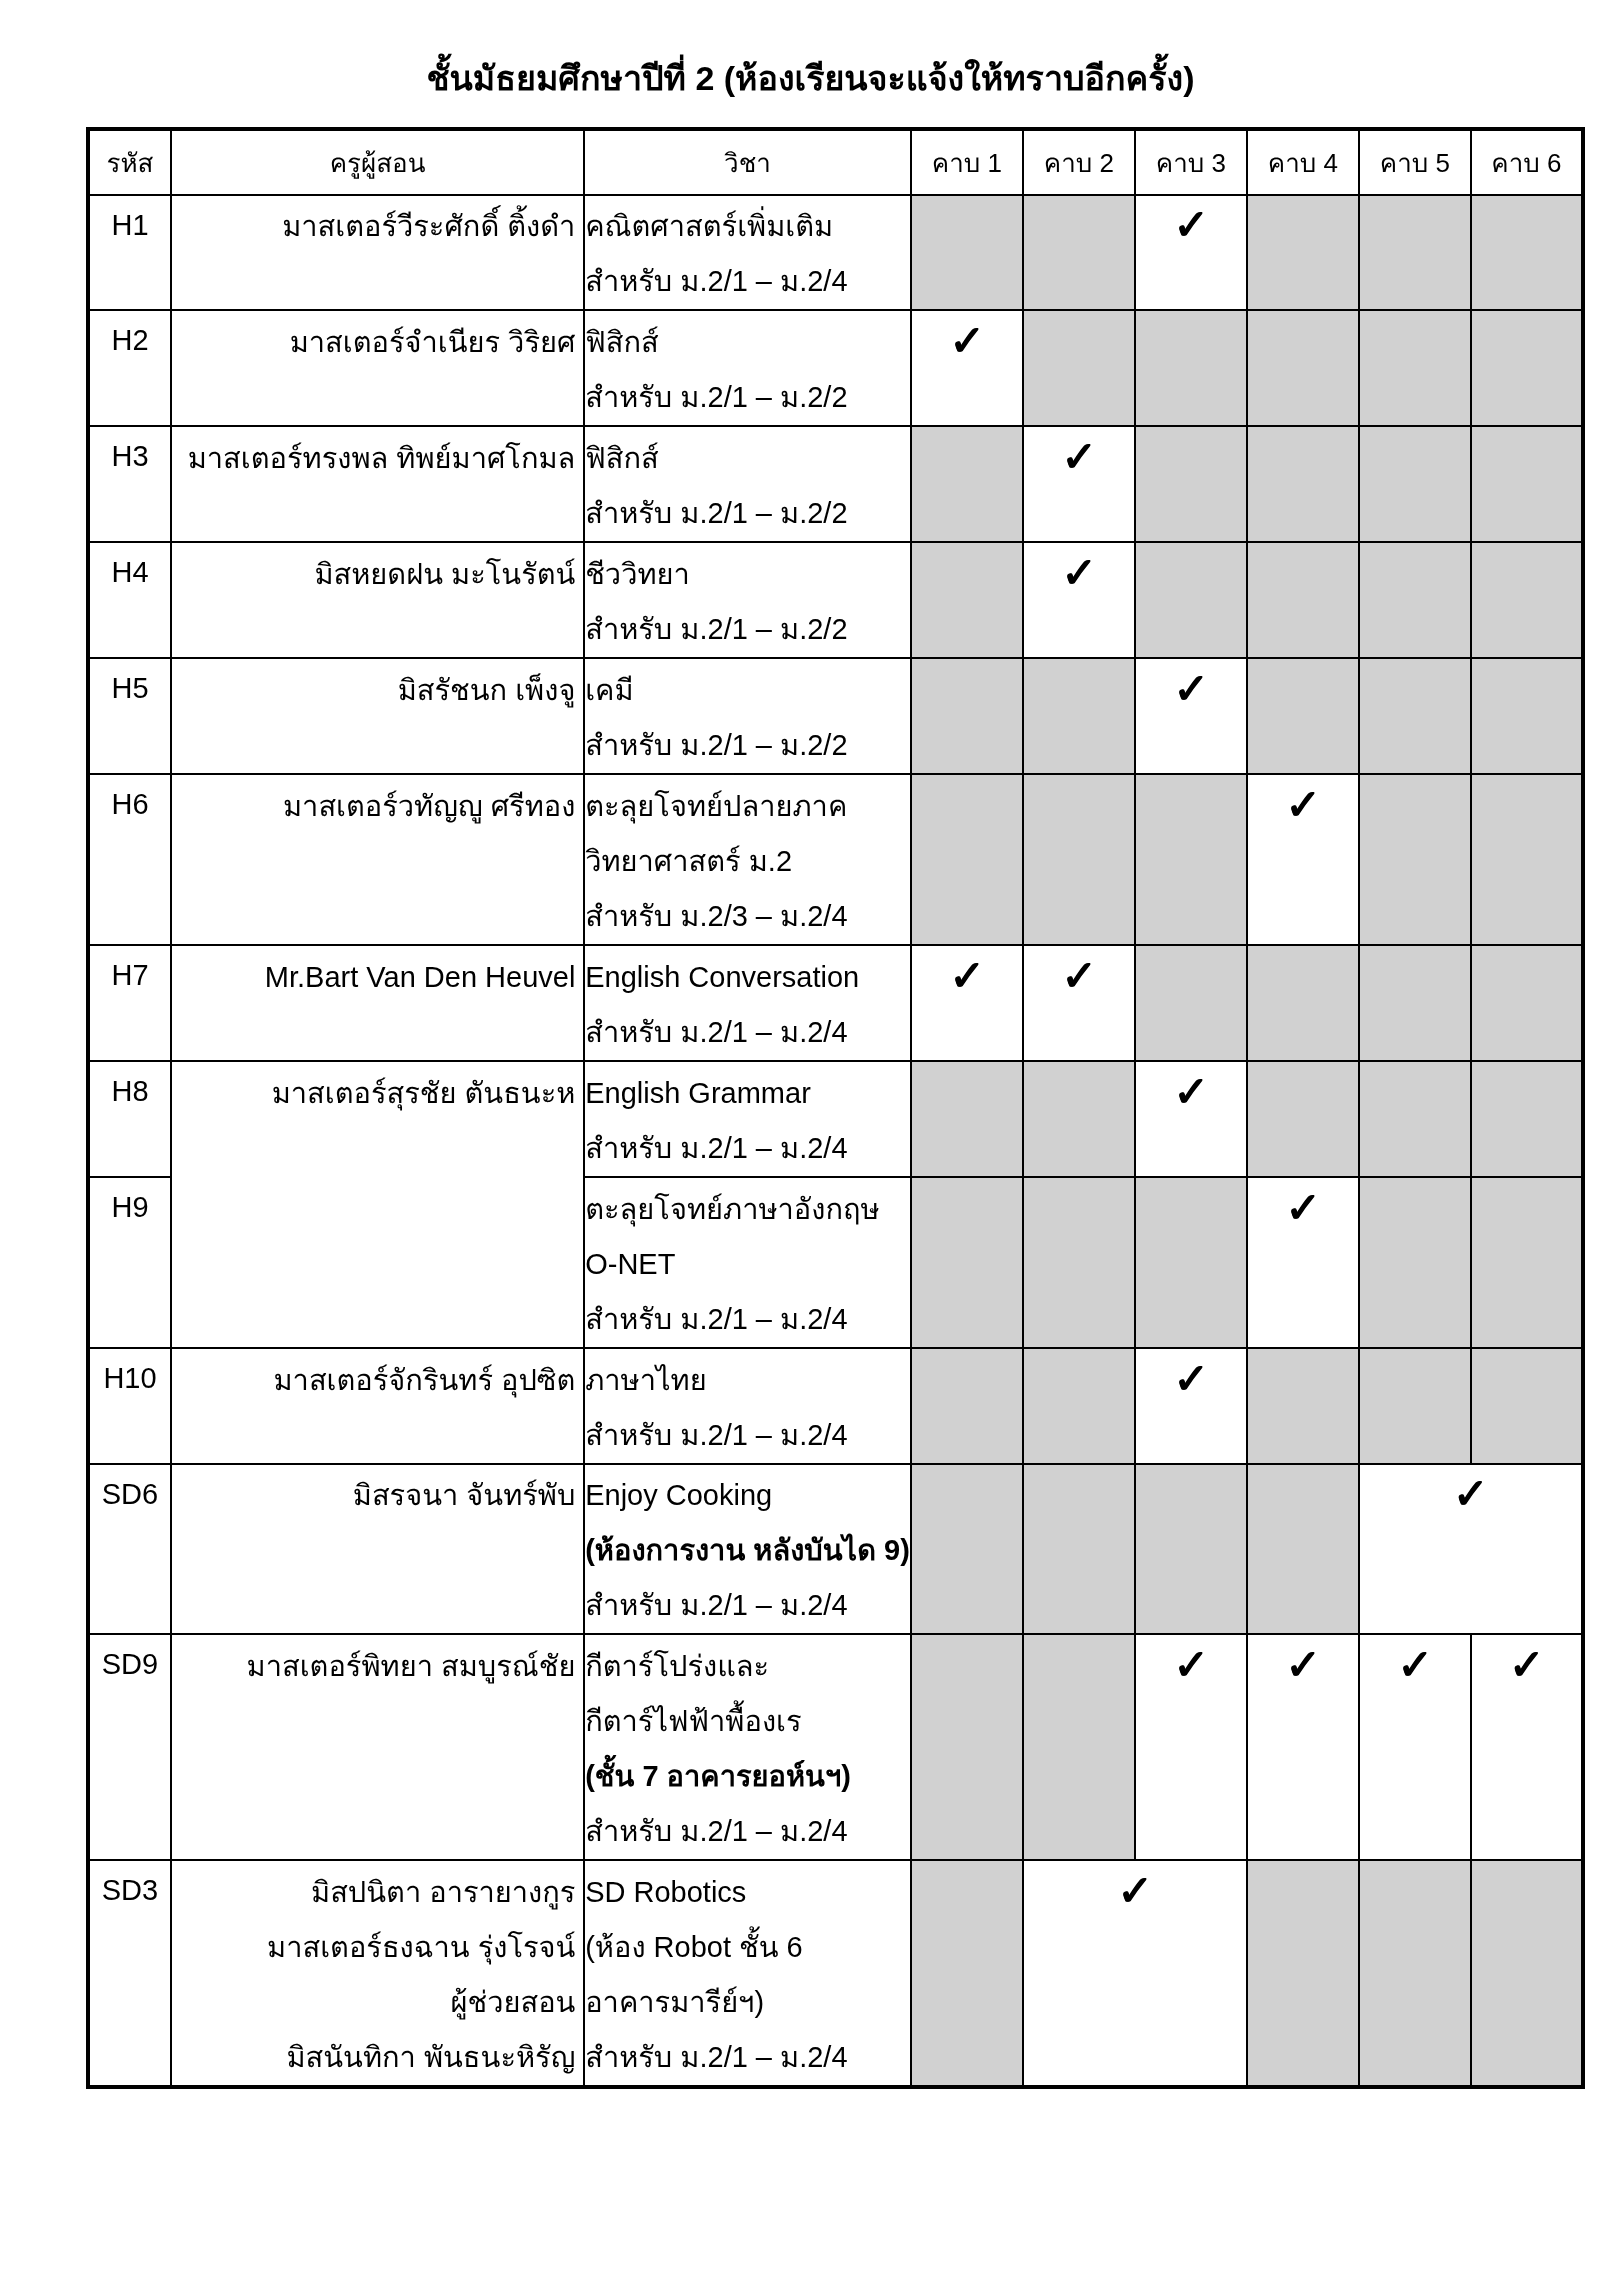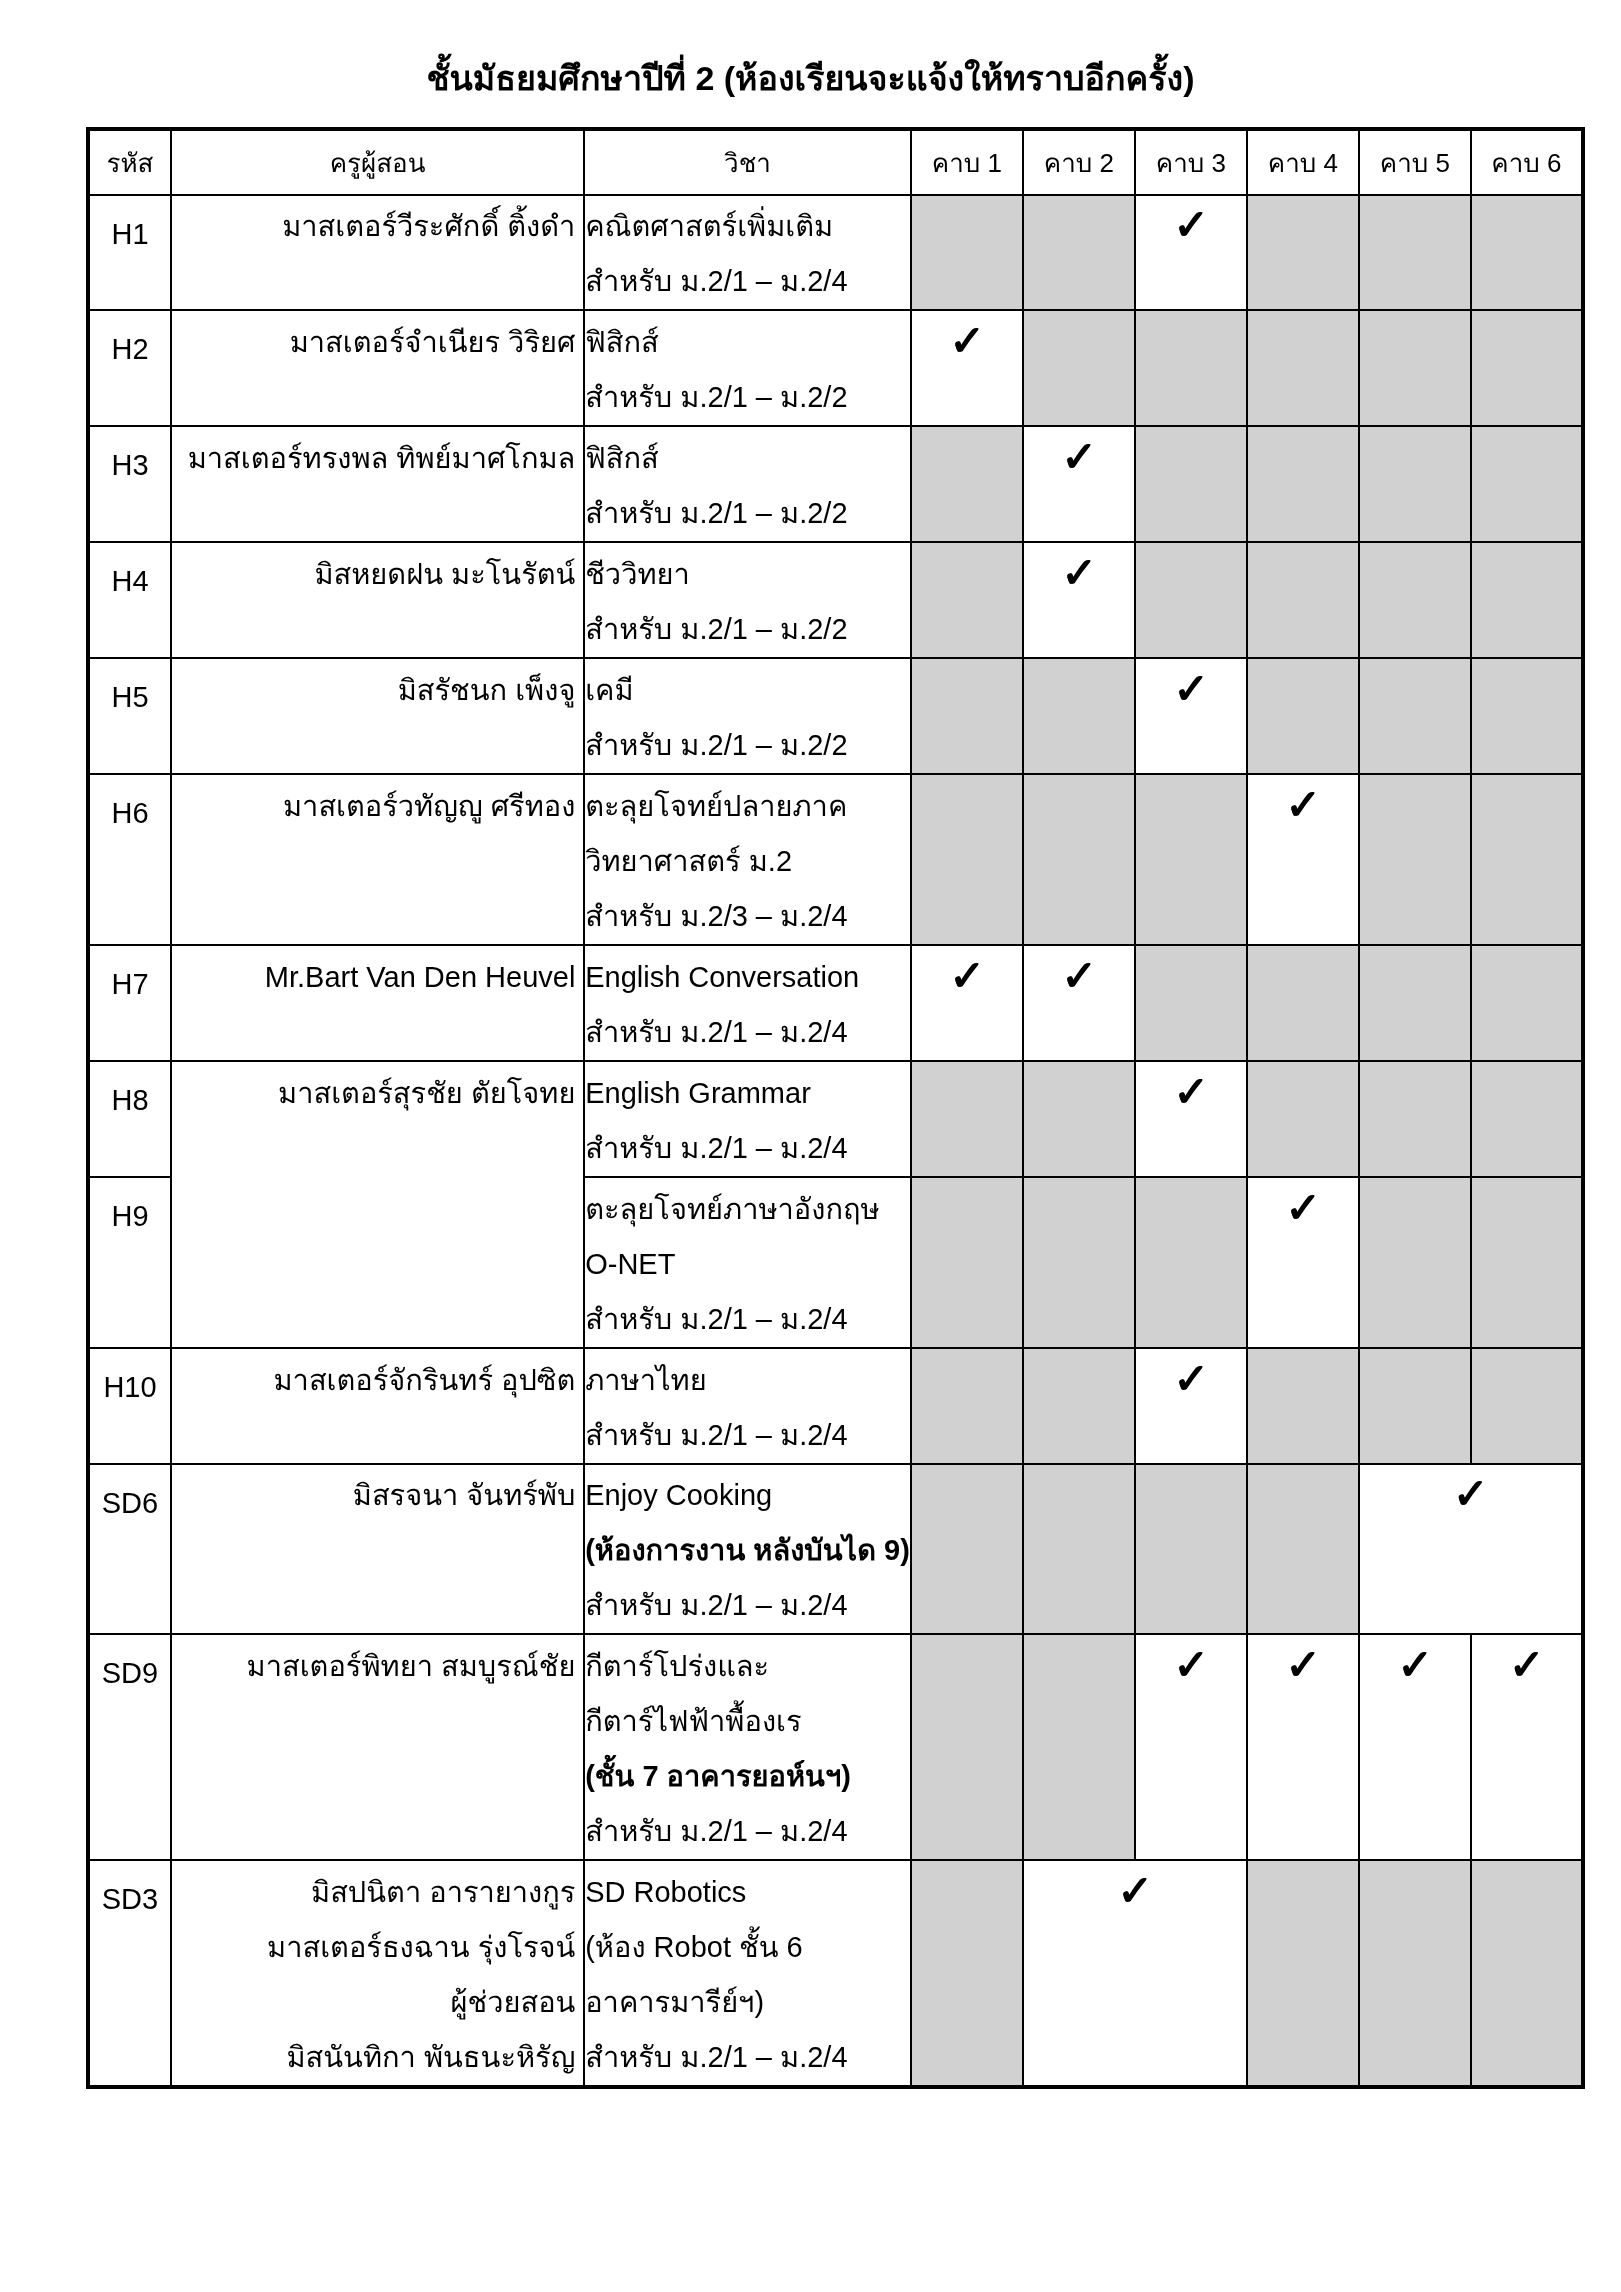--- a/index.html
+++ b/index.html
@@ -20,21 +20,21 @@
   }
   col.c-code    { width: 83px; }
   col.c-teacher { width: 382px; }
   col.c-subject { width: 305px; }
   col.c-p       { width: 112px; }
   th, td { border: 2px solid #000; border-top-width: 2.9px; border-bottom-width: 2.9px; }
   tr.hdr { height: 66px; }
   th { font-weight: 400; font-size: 26px; text-align: center; vertical-align: middle; padding: 0; white-space: nowrap; }
   td { vertical-align: top; padding: 0; font-size: 29px; }
   .ln { line-height: 55px; white-space: nowrap; }
-  td.code    { text-align: center; padding-top: 11px; }
+  td.code    { text-align: center; padding-top: 2px; }
   td.teacher { text-align: right;   padding: 3.9px 7.8px 0 15.7px; }
   td.subject { padding-top: 3.9px; }
   td.p       { text-align: center; padding-top: 3.9px; }
   .off { background: #d1d1d1; }
   .b .ln, .ln.b { font-weight: 700; }
   .ln.b { font-weight: 700; }
   .chk {
     display: inline-block; font-size: 43px; font-weight: 700; line-height: 51px;
     text-shadow: 1px 0 0 #000, 0 1px 0 #000, 1px 1px 0 #000;
   }
@@ -211,21 +211,21 @@
         <td class="p off"></td>
         <td class="p off"></td>
         <td class="p off"></td>
       </tr>
 
       <tr class="rh-a">
         <td class="code">
             <div class="ln">H8</div>
           </td>
         <td class="teacher" rowspan="2">
-            <div class="ln">มาสเตอร์สุรชัย ตัยโจทย</div>
+            <div class="ln">มาสเตอร์สุรชัย ตันธนะห</div>
           </td>
         <td class="subject">
           <div class="ln">English Grammar</div>
           <div class="ln">สำหรับ ม.2/1 – ม.2/4</div>
         </td>
         <td class="p off"></td>
         <td class="p off"></td>
         <td class="p"><span class="chk">✓</span></td>
         <td class="p off"></td>
         <td class="p off"></td>

